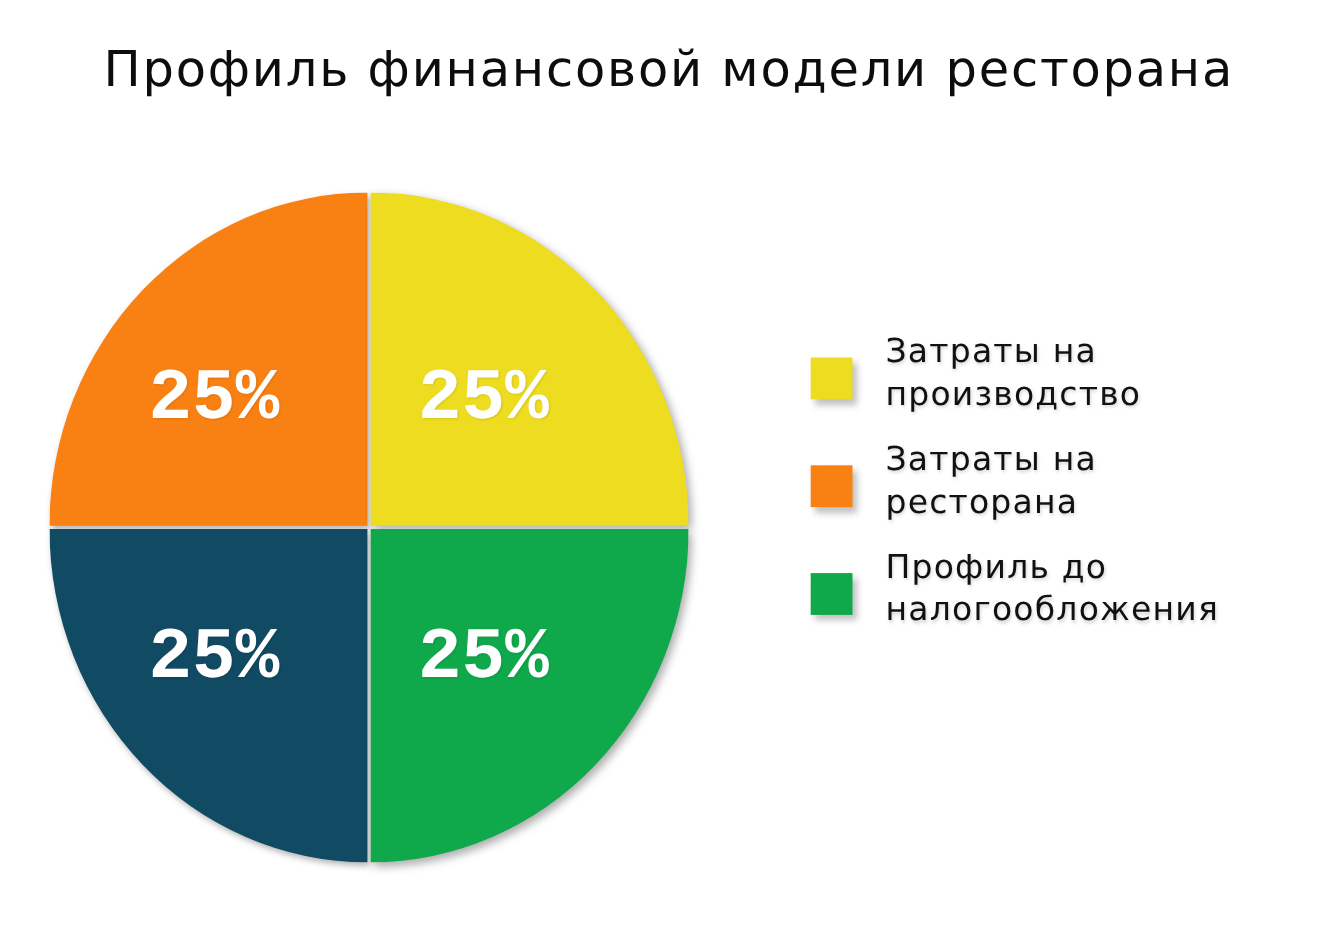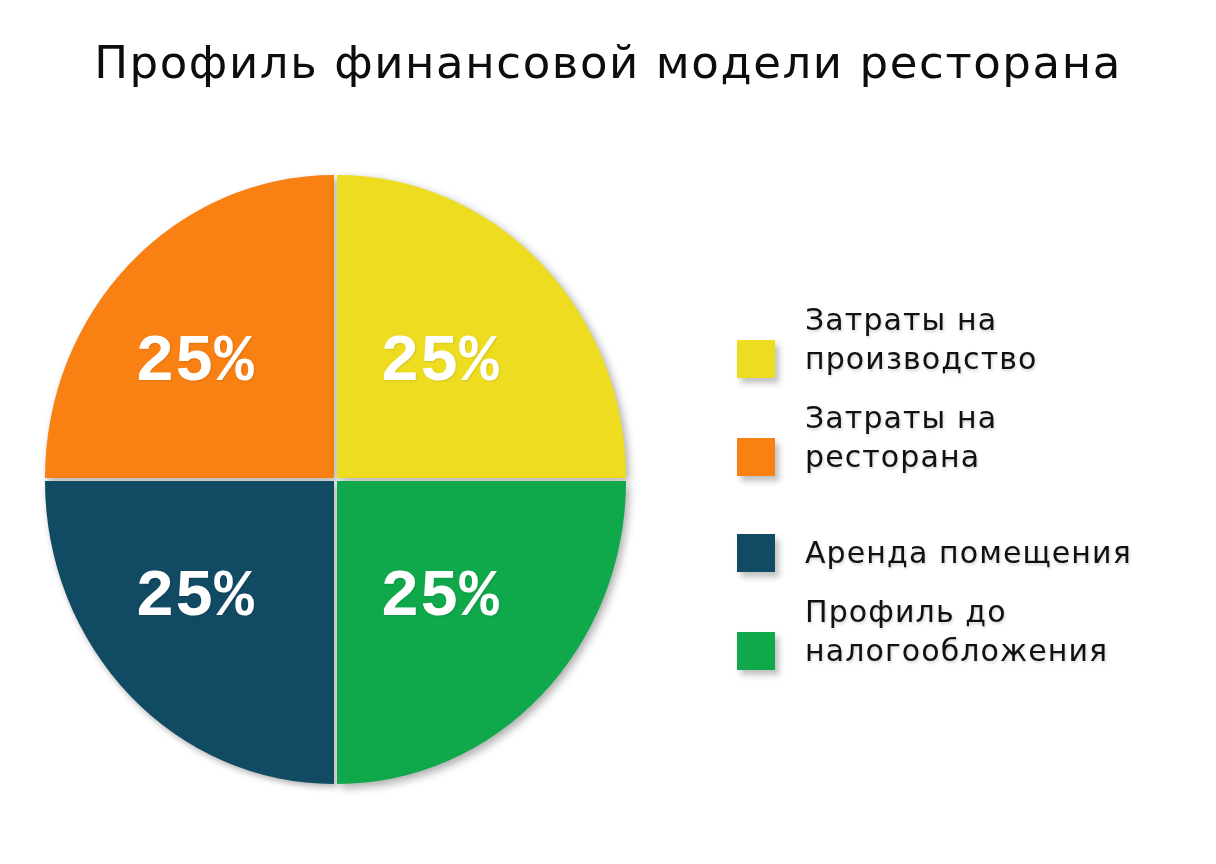--- a/index.html
+++ b/index.html
@@ -127,21 +127,21 @@
   
   #legend {
     position: absolute;
     left: 737px;
     top: 300px;
     width: 440px;
   }
   .legend-item {
     position: relative;
     display: flex;
-    align-items: flex-end;
+    align-items: center;
     margin-bottom: 20px;
     min-height: 76px;
   }
   .legend-swatch {
     flex: 0 0 auto;
     width: 38px;
     height: 38px;
     margin-top: 10px;
     margin-right: 30px;
     box-shadow: 4px 5px 6px rgba(90,90,90,0.38);
@@ -197,24 +197,20 @@
     <div class="legend-item">
       <span class="legend-swatch" style="background: rgb(237, 220, 31);"></span>
       <span class="legend-label">Затраты на производство</span>
     </div>
 
     <div class="legend-item">
       <span class="legend-swatch" style="background: rgb(249, 128, 18);"></span>
       <span class="legend-label">Затраты на ресторана</span>
     </div>
 
-    <div class="legend-item">
-      <span class="legend-swatch" style="background: rgb(17, 74, 99);"></span>
-      <span class="legend-label">Аренда помещения</span>
-    </div>
 
     <div class="legend-item">
       <span class="legend-swatch" style="background: rgb(15, 168, 75);"></span>
       <span class="legend-label">Профиль до налогообложения</span>
     </div>
 
   </div>
 
 </div>
 

